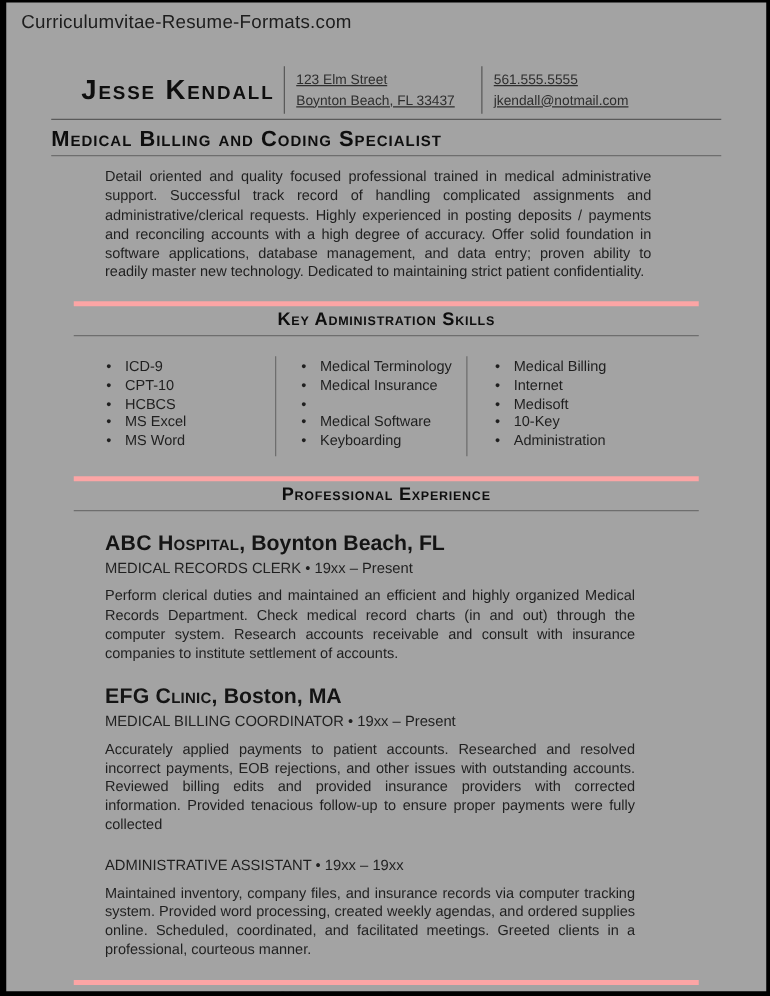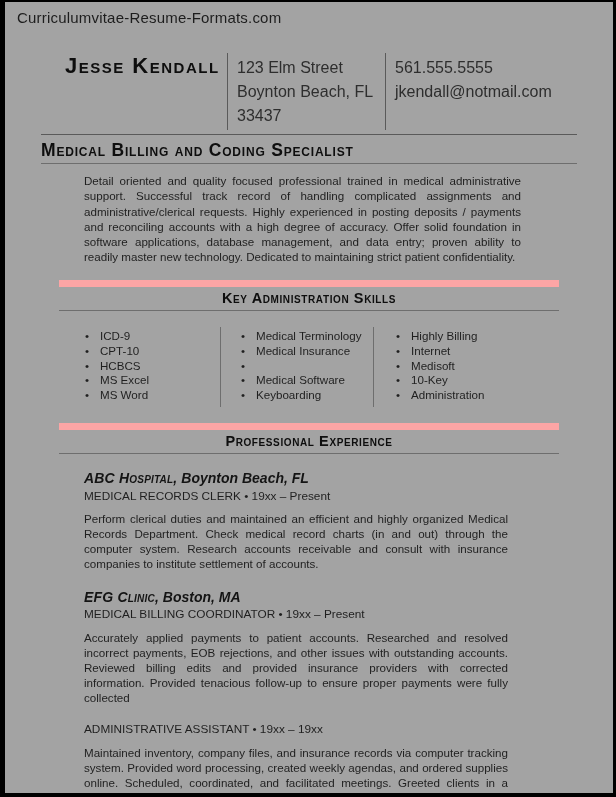--- a/index.html
+++ b/index.html
@@ -21,30 +21,30 @@
   }
   .page { padding:0 36px; }
 
   
   .id-block {
     display:flex; align-items:stretch;
     margin-top:27px;
     border-bottom:1px solid #5a5a5a;
     padding-bottom:4px;
   }
-  .id-name { width:186px; display:flex; }
+  .id-name { width:186px; display:flex; align-items:center; }
   .name-text {
     font-weight:bold; font-variant:small-caps;
     font-size:22px; letter-spacing:1.5px; color:#0e0e0e;
     padding-left:24px; white-space:nowrap;
   }
   .id-col {
     border-left:1px solid #5a5a5a;
     padding:3px 0 2px 9px;
-    font-size:16px; line-height:1.5; color:#2e2e2e;
+    font-size:11px; line-height:1.5; color:#2e2e2e;text-decoration:underline;
   }
   .id-address { width:148px; }
   .id-contact { flex:1; }
 
   
   .doc-title {
     font-weight:bold; font-variant:small-caps;
     font-size:17.5px; letter-spacing:0.8px; color:#0e0e0e;
     margin-top:5px; line-height:1.15;
   }
@@ -55,21 +55,21 @@
   .body-text {
     font-size:11.6px; line-height:1.31;
     text-align:justify; color:#1f1f1f;
     margin:0 56px 0 43px;
   }
   .summary { margin-top:9px; }
 
   
   .sec-head {
     margin:16px 18px;
-    border-top:7px solid #fca5a5;
+    border-top:4px solid #fca5a5;
     border-bottom:1px solid #6e6e6e;
     text-align:center;
     padding:2px 0 3px;
   }
   .sec-head-label {
     font-weight:bold; font-variant:small-caps;
     font-size:14.5px; letter-spacing:0.6px; color:#0e0e0e;
   }
   .sec-skills  { margin-top:8px; }
   .sec-exp     { margin-top:11px; }
@@ -81,21 +81,21 @@
   .skill-col.c1 { width:161px; }
   .skill-col.c2 { width:153px; padding-left:20px; }
   .skill-col.c3 { flex:1; padding-left:22px; }
   .skill-col + .skill-col { border-left:1px solid #6e6e6e; }
   .skill-item { display:flex; font-size:11.6px; line-height:1.27; color:#1f1f1f; }
   .bullet { width:15px; flex:0 0 15px; }
 
   
   .job { margin:12px 56px 0 43px; }
   .job + .job { margin-top:17px; }
-  .job-company { font-size:14px; font-weight:bold; color:#141414; line-height:1.2;font-style:italic; }
+  .job-company { font-size:17px; font-weight:bold; color:#141414; line-height:1.2; }
   .company-name { font-variant:small-caps; letter-spacing:0.2px; }
   .job-role { font-size:11.8px; color:#1f1f1f; margin-top:2px; line-height:1.2; }
   .job-desc { margin:8px 0 0; }
 </style>
 </head>
 <body>
 
 <div class="frame">
 
   <div class="watermark">Curriculumvitae-Resume-Formats.com</div>
@@ -165,21 +165,21 @@
               <span>Medical Software</span>
             </div>
           <div class="skill-item">
               <span class="bullet">•</span>
               <span>Keyboarding</span>
             </div>
         </div>
         <div class="skill-col c3">
           <div class="skill-item">
               <span class="bullet">•</span>
-              <span>Highly Billing</span>
+              <span>Medical Billing</span>
             </div>
           <div class="skill-item">
               <span class="bullet">•</span>
               <span>Internet</span>
             </div>
           <div class="skill-item">
               <span class="bullet">•</span>
               <span>Medisoft</span>
             </div>
           <div class="skill-item">

